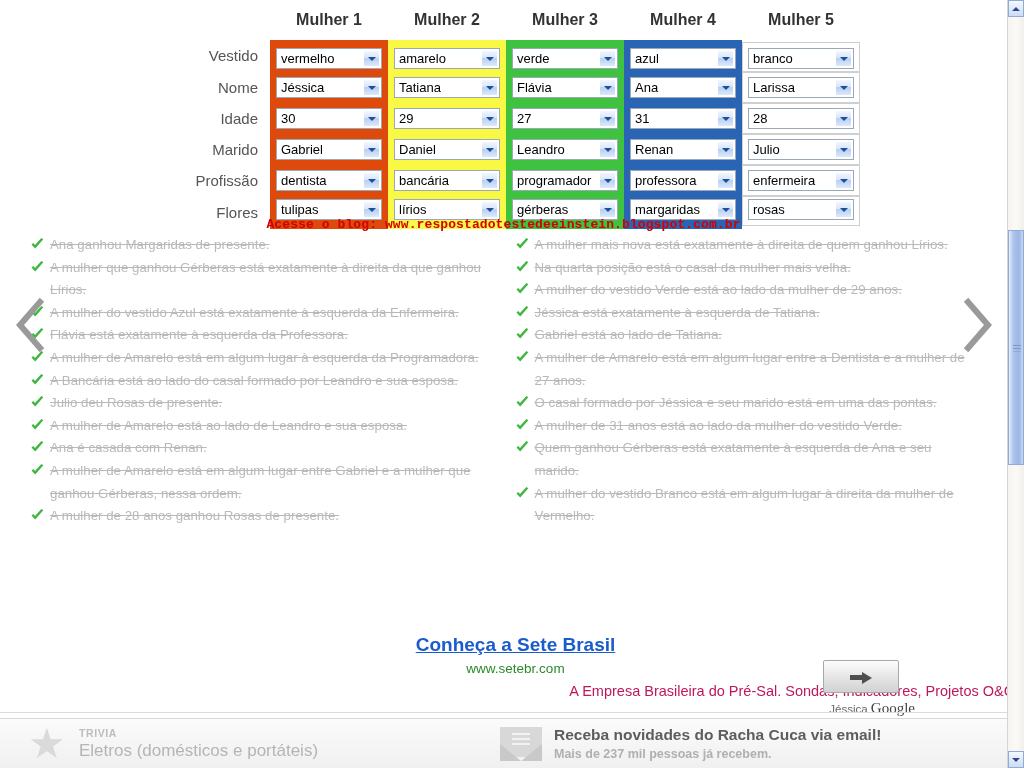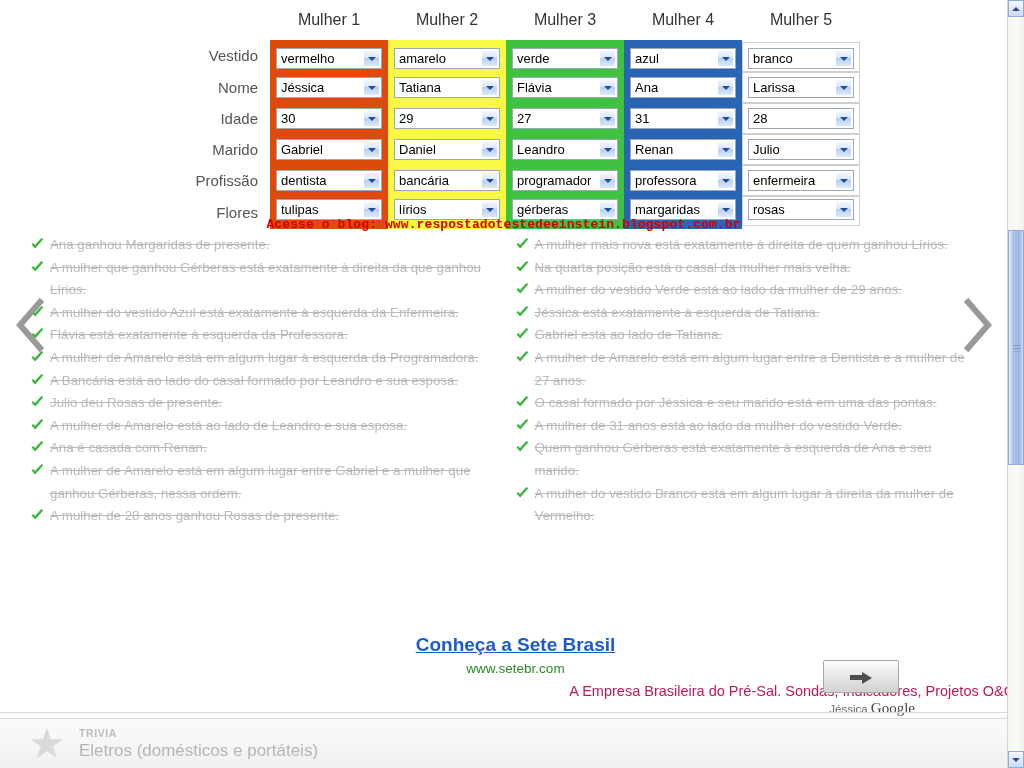--- a/index.html
+++ b/index.html
@@ -70,21 +70,21 @@
     position: absolute;
     left: 0; top: 8px;
     width: 1007px;
   }
   #grid table {
     margin: 0 auto;
     border-collapse: collapse;
   }
   th.colhead {
     font-size: 16px;
-    font-weight: normal;
+    font-weight: bold;
     color: #333333;
     text-align: center;
     padding: 0 0 5px 0;
     height: 24px;
   }
   td.rowlabel {
     font-size: 15px;
     color: #555555;
     text-align: right;
     padding-right: 12px;
@@ -702,20 +702,32 @@
     <div id="footer">
 
       <div class="fblock" id="fb-trivia">
         <div class="fstar">★</div>
         <div>
           <div class="ftxt-small">TRIVIA</div>
           <div class="ftxt-big">Eletros (domésticos e portáteis)</div>
         </div>
       </div>
 
+      <div class="fblock" id="fb-news">
+        <div class="fenv">
+          <span class="body"></span>
+          <span class="lines"></span>
+          <span class="flapl"></span>
+          <span class="flapr"></span>
+        </div>
+        <div>
+          <div class="fnews-title">Receba novidades do Racha Cuca via email!</div>
+          <div class="fnews-sub">Mais de 237 mil pessoas já recebem.</div>
+        </div>
+      </div>
 
     </div>
 
     <div class="navchev" id="nav-prev">
       <svg width="34" height="58" viewBox="0 0 34 58">
         <polyline points="26,6 6,29 26,52" fill="none" stroke="#9a9a9a" stroke-width="6" stroke-linecap="square" stroke-linejoin="miter"></polyline>
       </svg>
     </div>
     <div class="navchev" id="nav-next">
       <svg width="34" height="58" viewBox="0 0 34 58">

